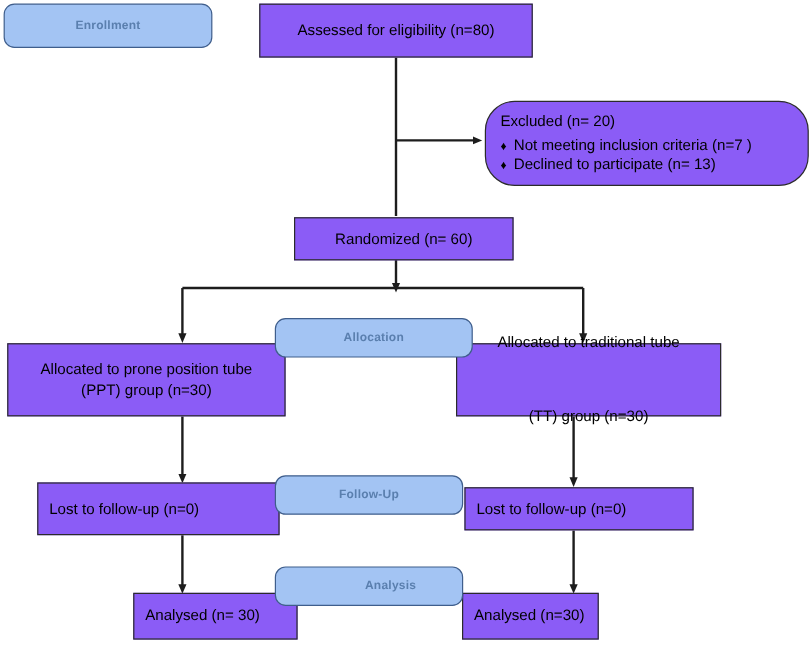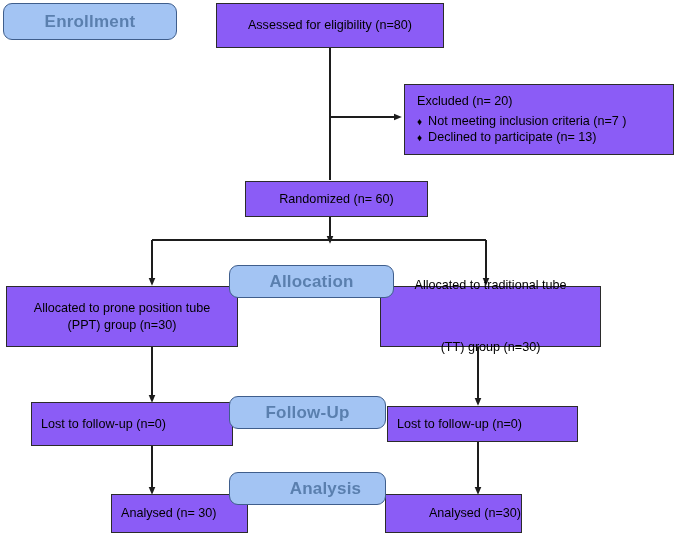--- a/index.html
+++ b/index.html
@@ -46,30 +46,31 @@
   .node.leftal {
     align-items: flex-start;
     text-align: left;
     padding-left: 9px;
   }
   .node.listbox {
     align-items: flex-start;
     text-align: left;
     padding: 0 8px 0 12px;
     justify-content: center;
+    border-radius: 25px;
   }
   .stage {
     position: absolute;
     box-sizing: border-box;
     background: #a3c4f3;
     border: 1.5px solid #3f5e8c;
     border-radius: 9px;
     color: #5a7fae;
     font-weight: bold;
-    font-size: 17px;
+    font-size: 10px;
     letter-spacing: .2px;
     display: flex;
     align-items: center;
     justify-content: center;
     z-index: 6;
   }
   .bullet-line {
     display: flex;
     align-items: baseline;
     white-space: nowrap;
@@ -168,17 +169,17 @@
   </div>
 
   <div class="node leftal" style="left:387px; top:406px; width:191px; height:36px;">
     <span class="ln">Lost to follow-up (n=0)</span>
   </div>
 
   <div class="node leftal" style="left:111px; top:494px; width:137px; height:39px;">
     <span class="ln">Analysed (n= 30)</span>
   </div>
 
-  <div class="node leftal" style="left:385px; top:494px; width:137px; height:39px;align-items:flex-end;">
+  <div class="node leftal" style="left:385px; top:494px; width:114px; height:39px;">
     <span class="ln">Analysed (n=30)</span>
   </div>
 
 </div>
 
 </body></html>

